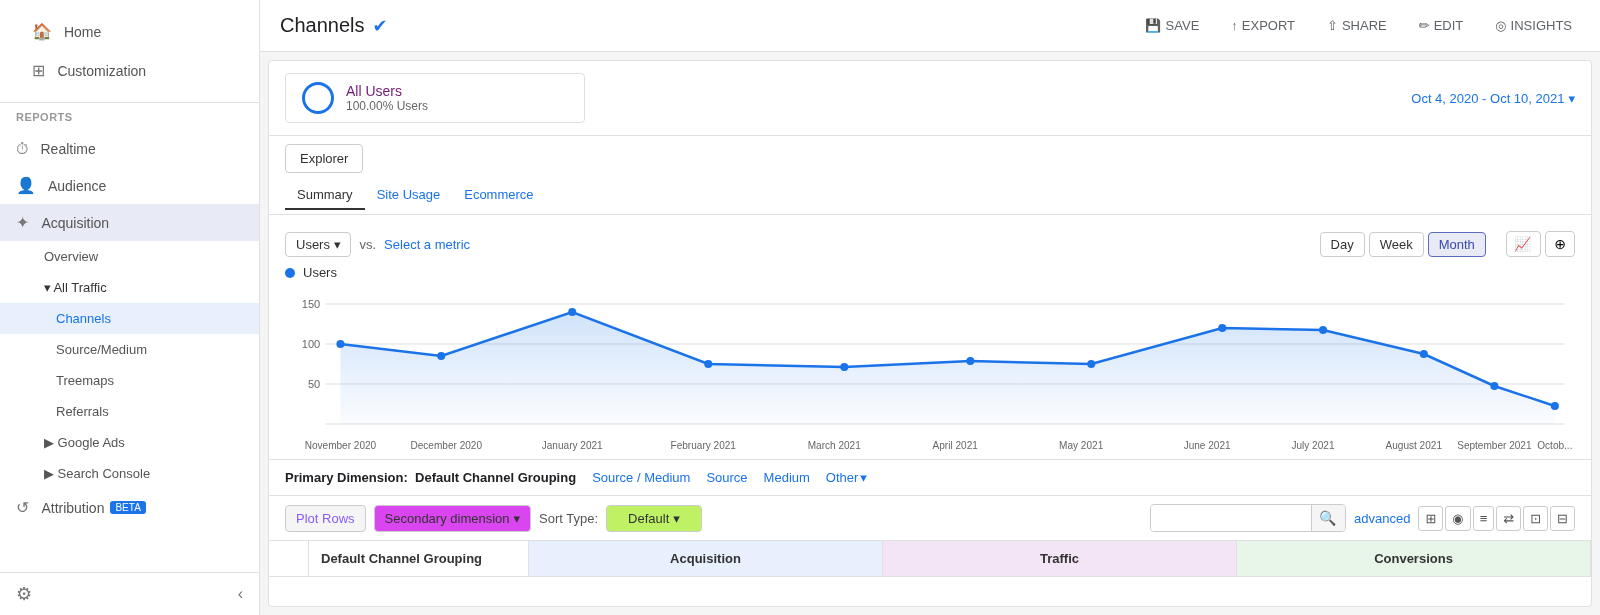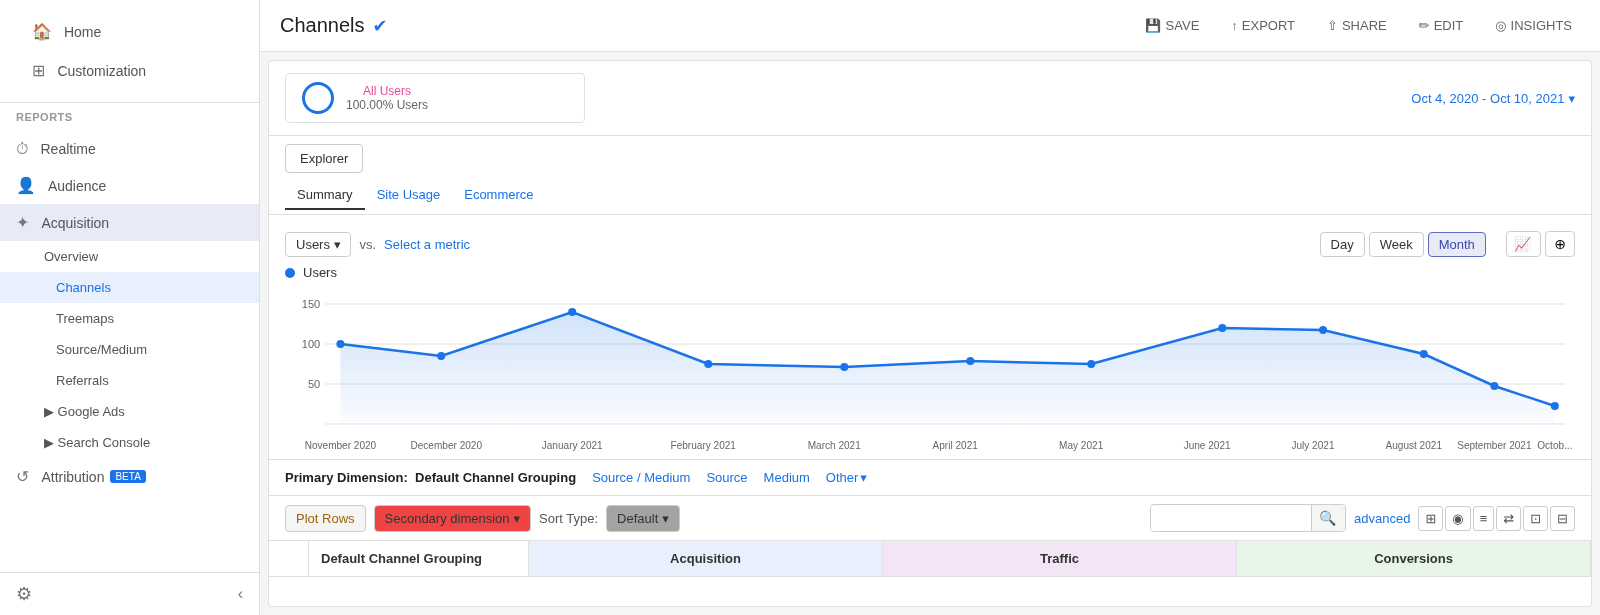--- a/index.html
+++ b/index.html
@@ -152,21 +152,21 @@
     }
     .circle-icon {
       width: 32px;
       height: 32px;
       border-radius: 50%;
       border: 3px solid #1a73e8;
       display: flex;
       align-items: center;
       justify-content: center;
     }
-    .segment-info .name { font-size: 12px; font-weight: 500; color: #ec4899; text-align: center; }
+    .segment-info .name { font-size: 14px; font-weight: 500; color: #701a75; }
     .segment-info .pct { font-size: 12px; color: #666; }
     .add-segment {
       display: flex;
       align-items: center;
       gap: 8px;
       border: 1px solid #e0e0e0;
       border-radius: 4px;
       padding: 8px 16px;
       min-width: 200px;
       cursor: pointer;
@@ -338,44 +338,44 @@
       border-top: 1px solid #e0e0e0;
       gap: 8px;
     }
     .plot-rows-btn {
       padding: 5px 10px;
       border: 1px solid #ccc;
       border-radius: 4px;
       cursor: pointer;
       font-size: 13px;
       background: #f5f5f5;
-      color: #a16207;
+      color: #8b5cf6;
     }
     .secondary-dim-select {
       display: flex;
       align-items: center;
       gap: 4px;
       border: 1px solid #ccc;
       border-radius: 4px;
       padding: 5px 10px;
       cursor: pointer;
       font-size: 13px;
-      background: #ef4444;
+      background: #d946ef;
     }
     .sort-type-label { font-size: 13px; color: #555; }
     .sort-default-select {
       display: flex;
       align-items: flex-start;
       gap: 4px;
       border: 1px solid #ccc;
       border-radius: 4px;
-      padding: 5px 10px;
-      cursor: pointer;
-      font-size: 13px;
-      background: #a3a3a3;
+      padding: 5px 21px;
+      cursor: pointer;
+      font-size: 13px;
+      background: #bef264;
     }
     .table-search {
       margin-left: auto;
       display: flex;
       align-items: center;
       border: 1px solid #ccc;
       border-radius: 4px;
       overflow: hidden;
     }
     .table-search input {
@@ -447,31 +447,34 @@
 
   <div class="sidebar-section-item acquisition-item">
     <span class="icon">✦</span>
     <span>Acquisition</span>
   </div>
 
   <div class="sidebar-sub-item">
     <span>Overview</span>
   </div>
 
+  <div class="sidebar-sub-item active-parent">
+    <span>▾ </span><span>All Traffic</span>
+  </div>
 
   <div class="sidebar-sub-sub-item active">
     <span>Channels</span>
   </div>
 
   <div class="sidebar-sub-sub-item">
+    <span>Source/Medium</span>
+  </div>
+
+  <div class="sidebar-sub-sub-item">
     <span>Treemaps</span>
-  </div>
-
-  <div class="sidebar-sub-sub-item">
-    <span>Source/Medium</span>
   </div>
 
   <div class="sidebar-sub-sub-item">
     <span>Referrals</span>
   </div>
 
   <div class="sidebar-sub-item">
     <span>▶ </span><span>Google Ads</span>
   </div>
 

